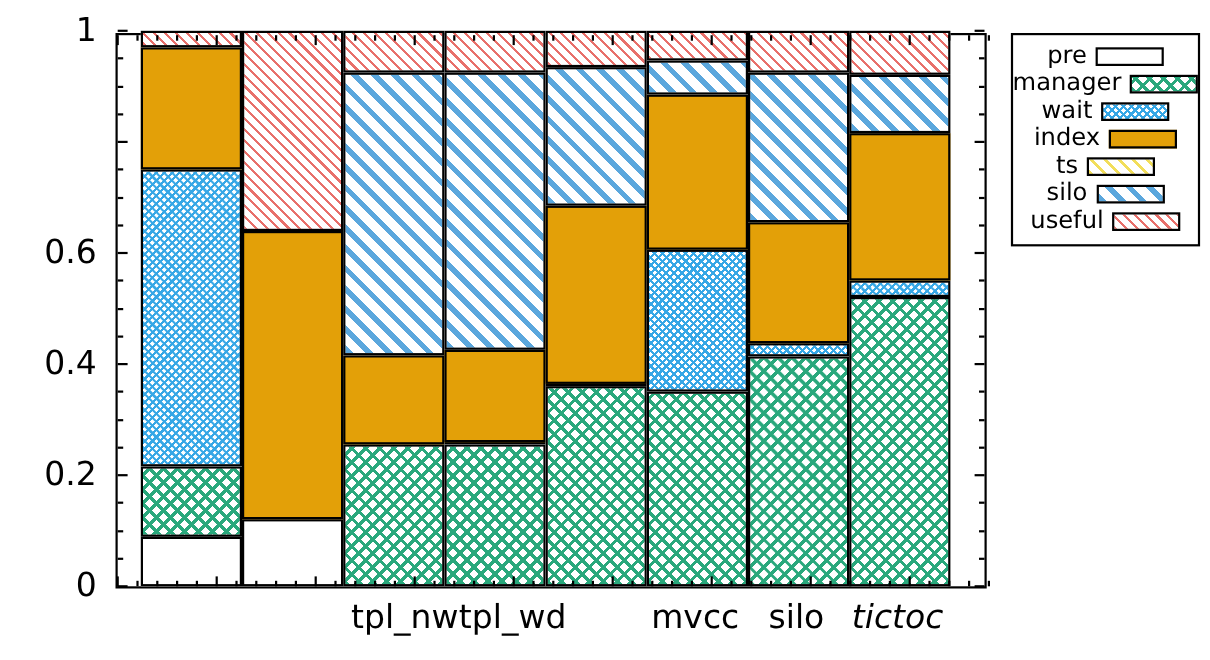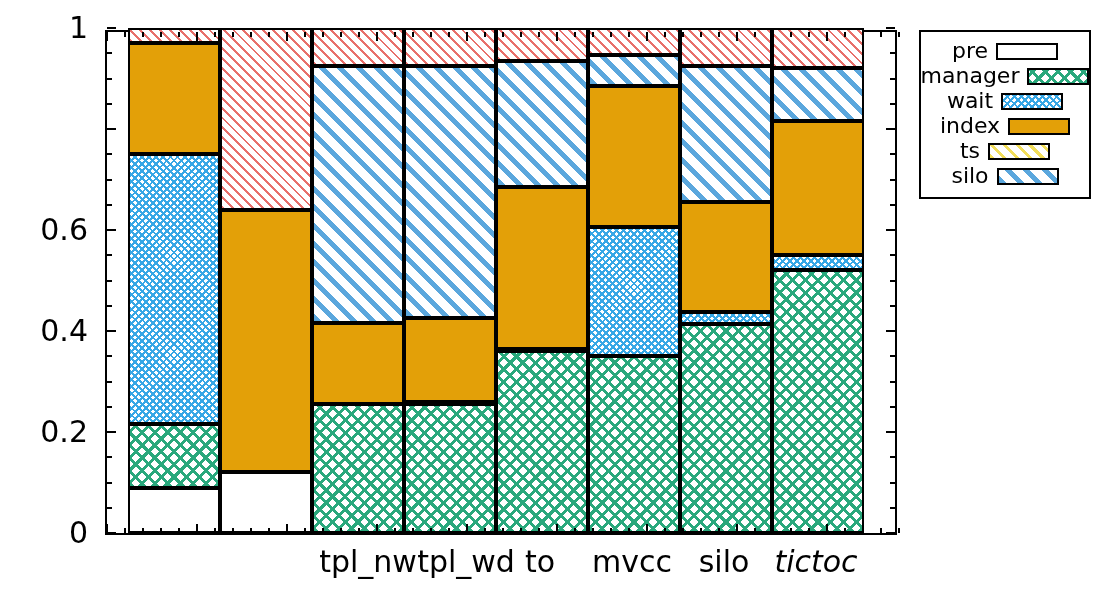--- a/index.html
+++ b/index.html
@@ -374,21 +374,20 @@
         <div class="tick tick-minor-bottom" style="left: 773px;"></div>
         <div class="tick tick-minor-top" style="left: 773px;"></div>
         <div class="tick tick-minor-bottom" style="left: 791px;"></div>
         <div class="tick tick-minor-top" style="left: 791px;"></div>
       </div>
   </div>
 
   <div class="xlabels">
       <div class="xtick-label" style="left: 193px; width: 140px;">tpl_nw</div>
       <div class="xtick-label" style="left: 256px; width: 140px; margin-left: 35px;">tpl_wd</div>
-      <div class="xtick-label" style="left: 365px; width: 140px;">to</div>
       <div class="xtick-label" style="left: 457px; width: 140px;">mvcc</div>
       <div class="xtick-label" style="left: 549px; width: 140px;">silo</div>
       <div class="xtick-label" style="left: 641px; width: 140px; font-style: italic;">tictoc</div>
     </div>
 
   <div class="legend" id="legend-box">
       <div class="legend-row">
         <span class="legend-label">pre</span>
         <span class="legend-swatch fill-pre"></span>
       </div>
@@ -405,15 +404,19 @@
         <span class="legend-swatch fill-index"></span>
       </div>
       <div class="legend-row">
         <span class="legend-label">ts</span>
         <span class="legend-swatch fill-ts"></span>
       </div>
       <div class="legend-row">
         <span class="legend-label">silo</span>
         <span class="legend-swatch fill-abort"></span>
       </div>
+      <div class="legend-row">
+        <span class="legend-label">useful</span>
+        <span class="legend-swatch fill-useful"></span>
+      </div>
     </div>
 
 </div>
 
 </body></html>

